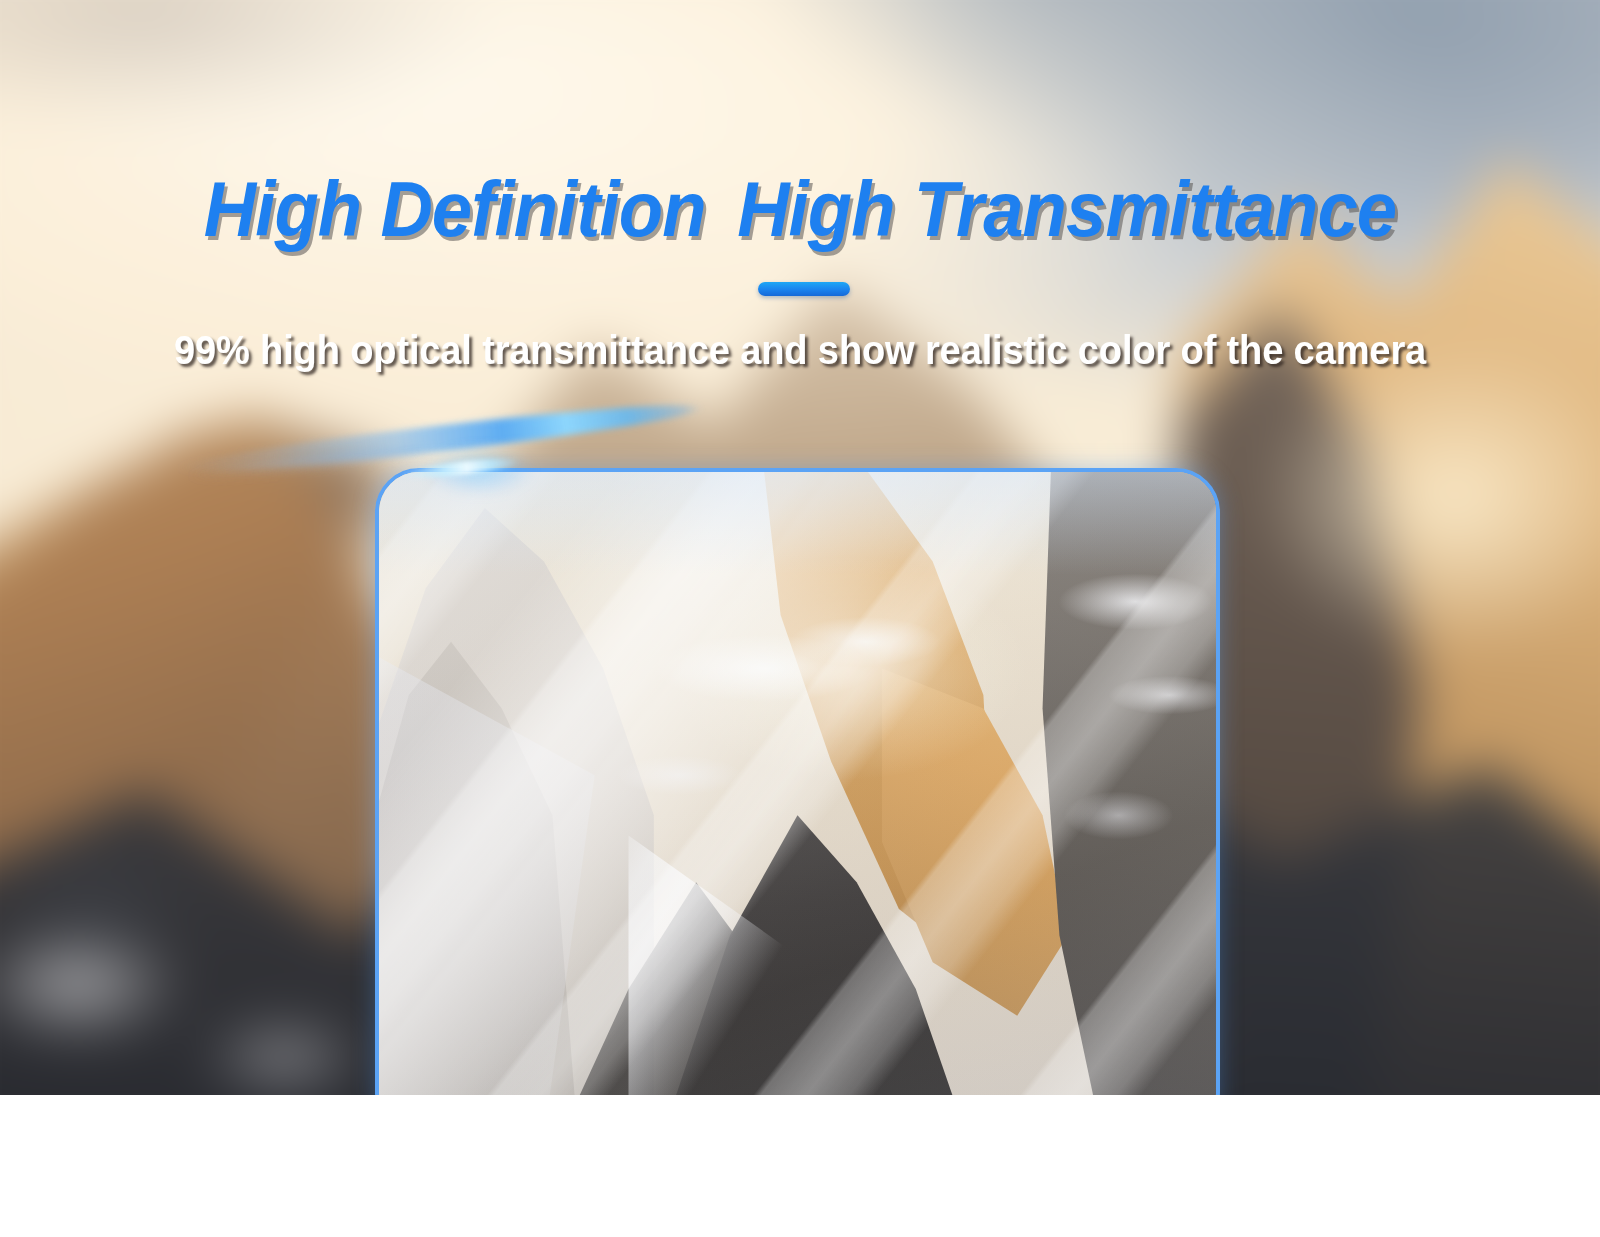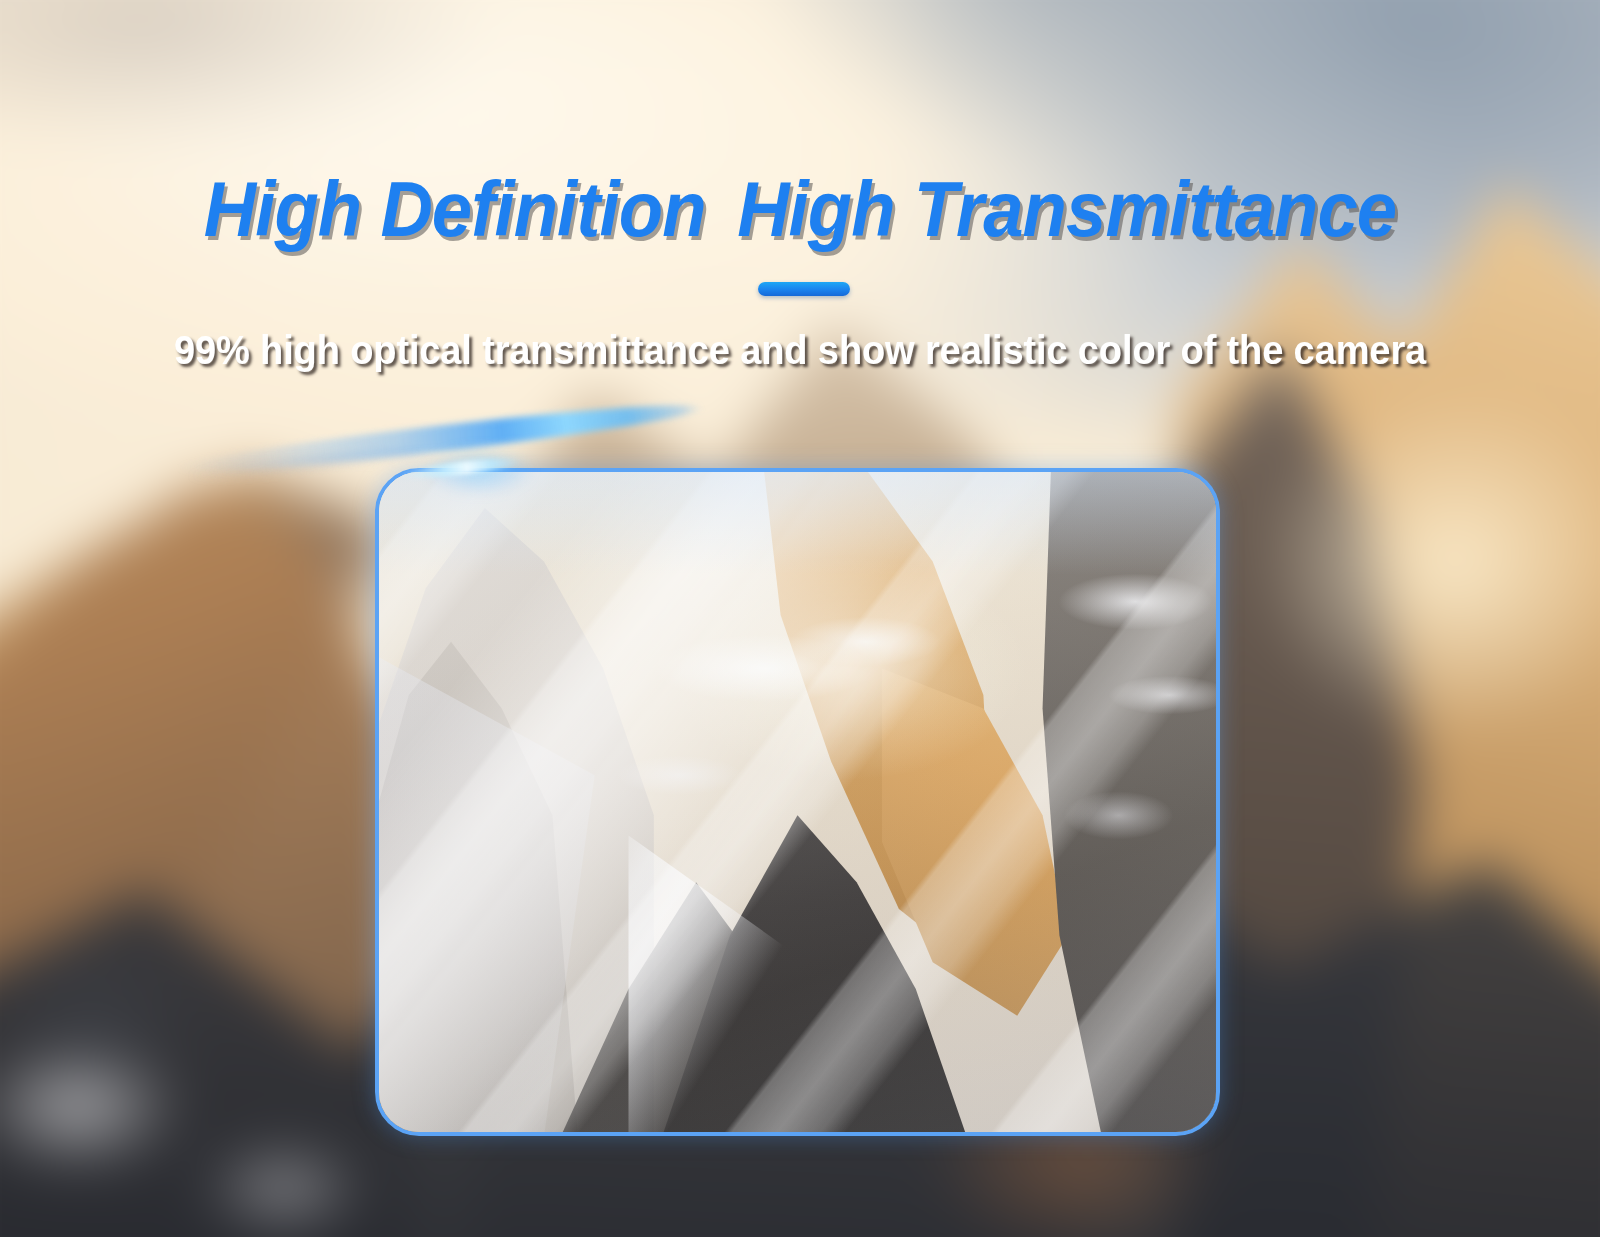--- a/index.html
+++ b/index.html
@@ -1,20 +1,20 @@
 <!DOCTYPE html>
 <html><head>
 <meta charset="utf-8">
 <style>
   html,body{margin:0;padding:0;background:#fff;}
   body{font-family:"Liberation Sans",sans-serif;}
 
   .stage{
     position:relative;
-    width:1600px;height:1237px;
+    width:1600px;height:1095px;
     overflow:hidden;
     background:#e9d9c2;
   }
 
   
   .bg{position:absolute;inset:-60px;overflow:hidden;filter:blur(26px);}
   .bg-layer{position:absolute;inset:0;}
 
   
   .sky{

